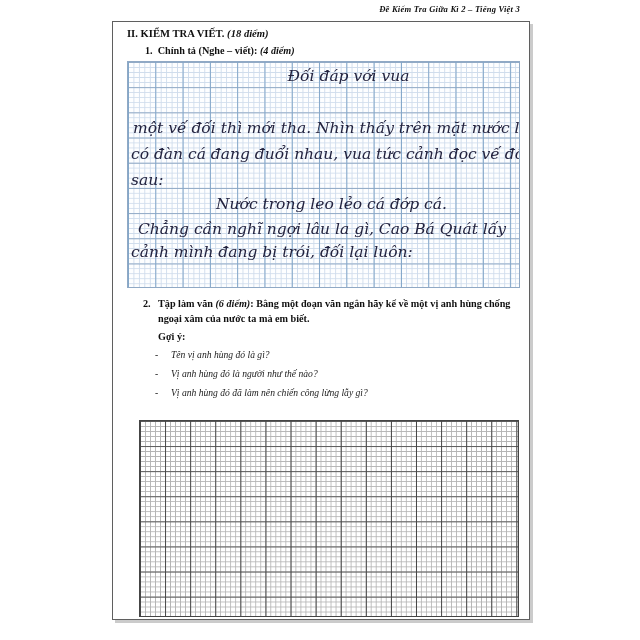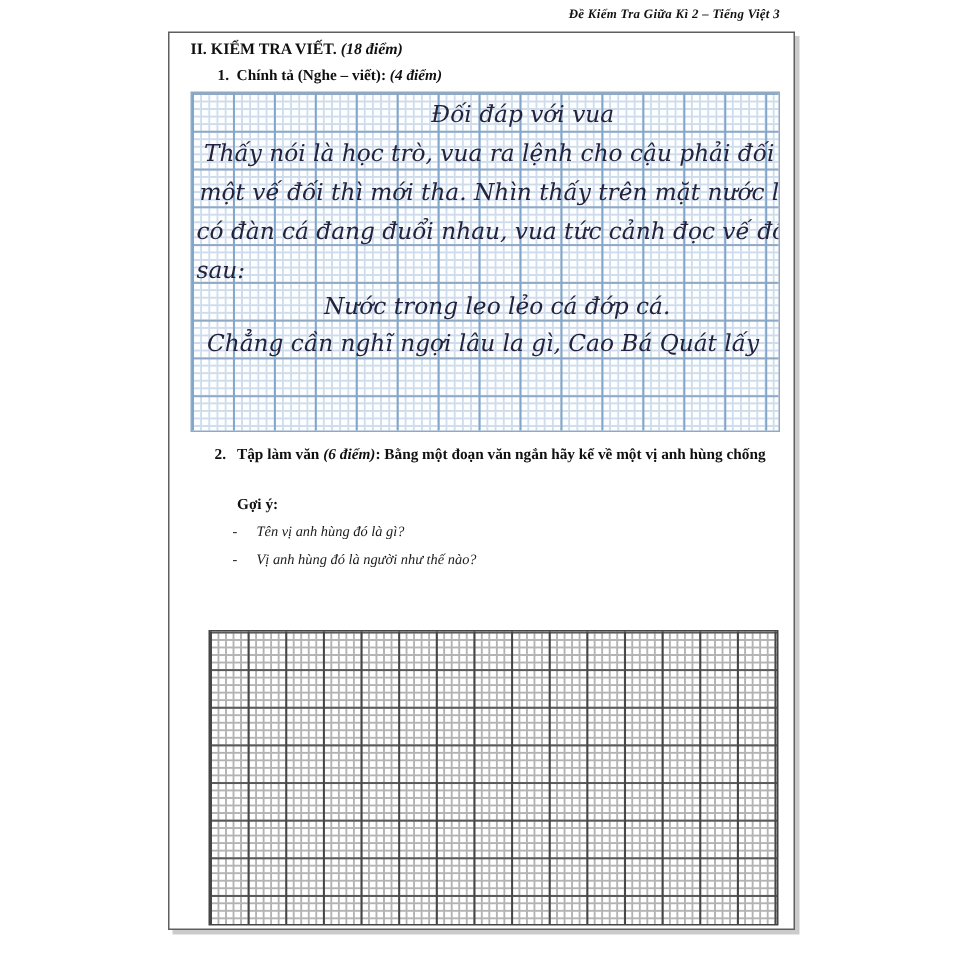--- a/index.html
+++ b/index.html
@@ -70,39 +70,43 @@
       <span class="pts">(18 điểm)</span>
     </div>
 
     <div class="task1-heading">
       <span>1.</span>&nbsp;&nbsp;<span>Chính tả (Nghe – viết):</span>
       <span class="pts">(4 điểm)</span>
     </div>
 
     <div class="blue-grid">
       <div class="hw" style="top:3px; left:0; width:393px; text-align:center;margin-left:24px;">Đối đáp với vua</div>
-      <div class="hw" style="top:29px; left:8px;">Thấy nói là học trò, vua ra lệnh cho cậu phải đối</div>
       <div class="hw" style="top:55px; left:5px;">một vế đối thì mới tha. Nhìn thấy trên mặt nước lúc</div>
       <div class="hw" style="top:81px; left:3px;">có đàn cá đang đuổi nhau, vua tức cảnh đọc vế đối như</div>
       <div class="hw" style="top:107px; left:3px;">sau:</div>
       <div class="hw" style="top:131px; left:88px;">Nước trong leo lẻo cá đớp cá.</div>
       <div class="hw" style="top:156px; left:10px;">Chẳng cần nghĩ ngợi lâu la gì, Cao Bá Quát lấy</div>
+      <div class="hw" style="top:179px; left:3px;">cảnh mình đang bị trói, đối lại luôn:</div>
     </div>
 
     <div class="task2">
       <span class="num">2.</span>
       <span class="body"><span>Tập làm văn </span><span class="pts">(6 điểm)</span><span>: </span><span>Bằng một đoạn văn ngắn hãy kể về một vị anh hùng chống</span></span>
     </div>
 
+    <div class="task2-line2">ngoại xâm của nước ta mà em biết.</div>
 
     <div class="hints-label">Gợi ý:</div>
 
     <div class="hint-row" style="top:327px;">
       <span class="dash">-</span><span>Tên vị anh hùng đó là gì?</span>
     </div>
     <div class="hint-row" style="top:346px;">
       <span class="dash">-</span><span>Vị anh hùng đó là người như thế nào?</span>
     </div>
+    <div class="hint-row" style="top:365px;">
+      <span class="dash">-</span><span>Vị anh hùng đó đã làm nên chiến công lừng lẫy gì?</span>
+    </div>
 
     <div class="gray-grid"></div>
 
   </div>
 </div>
 
 </body></html>

